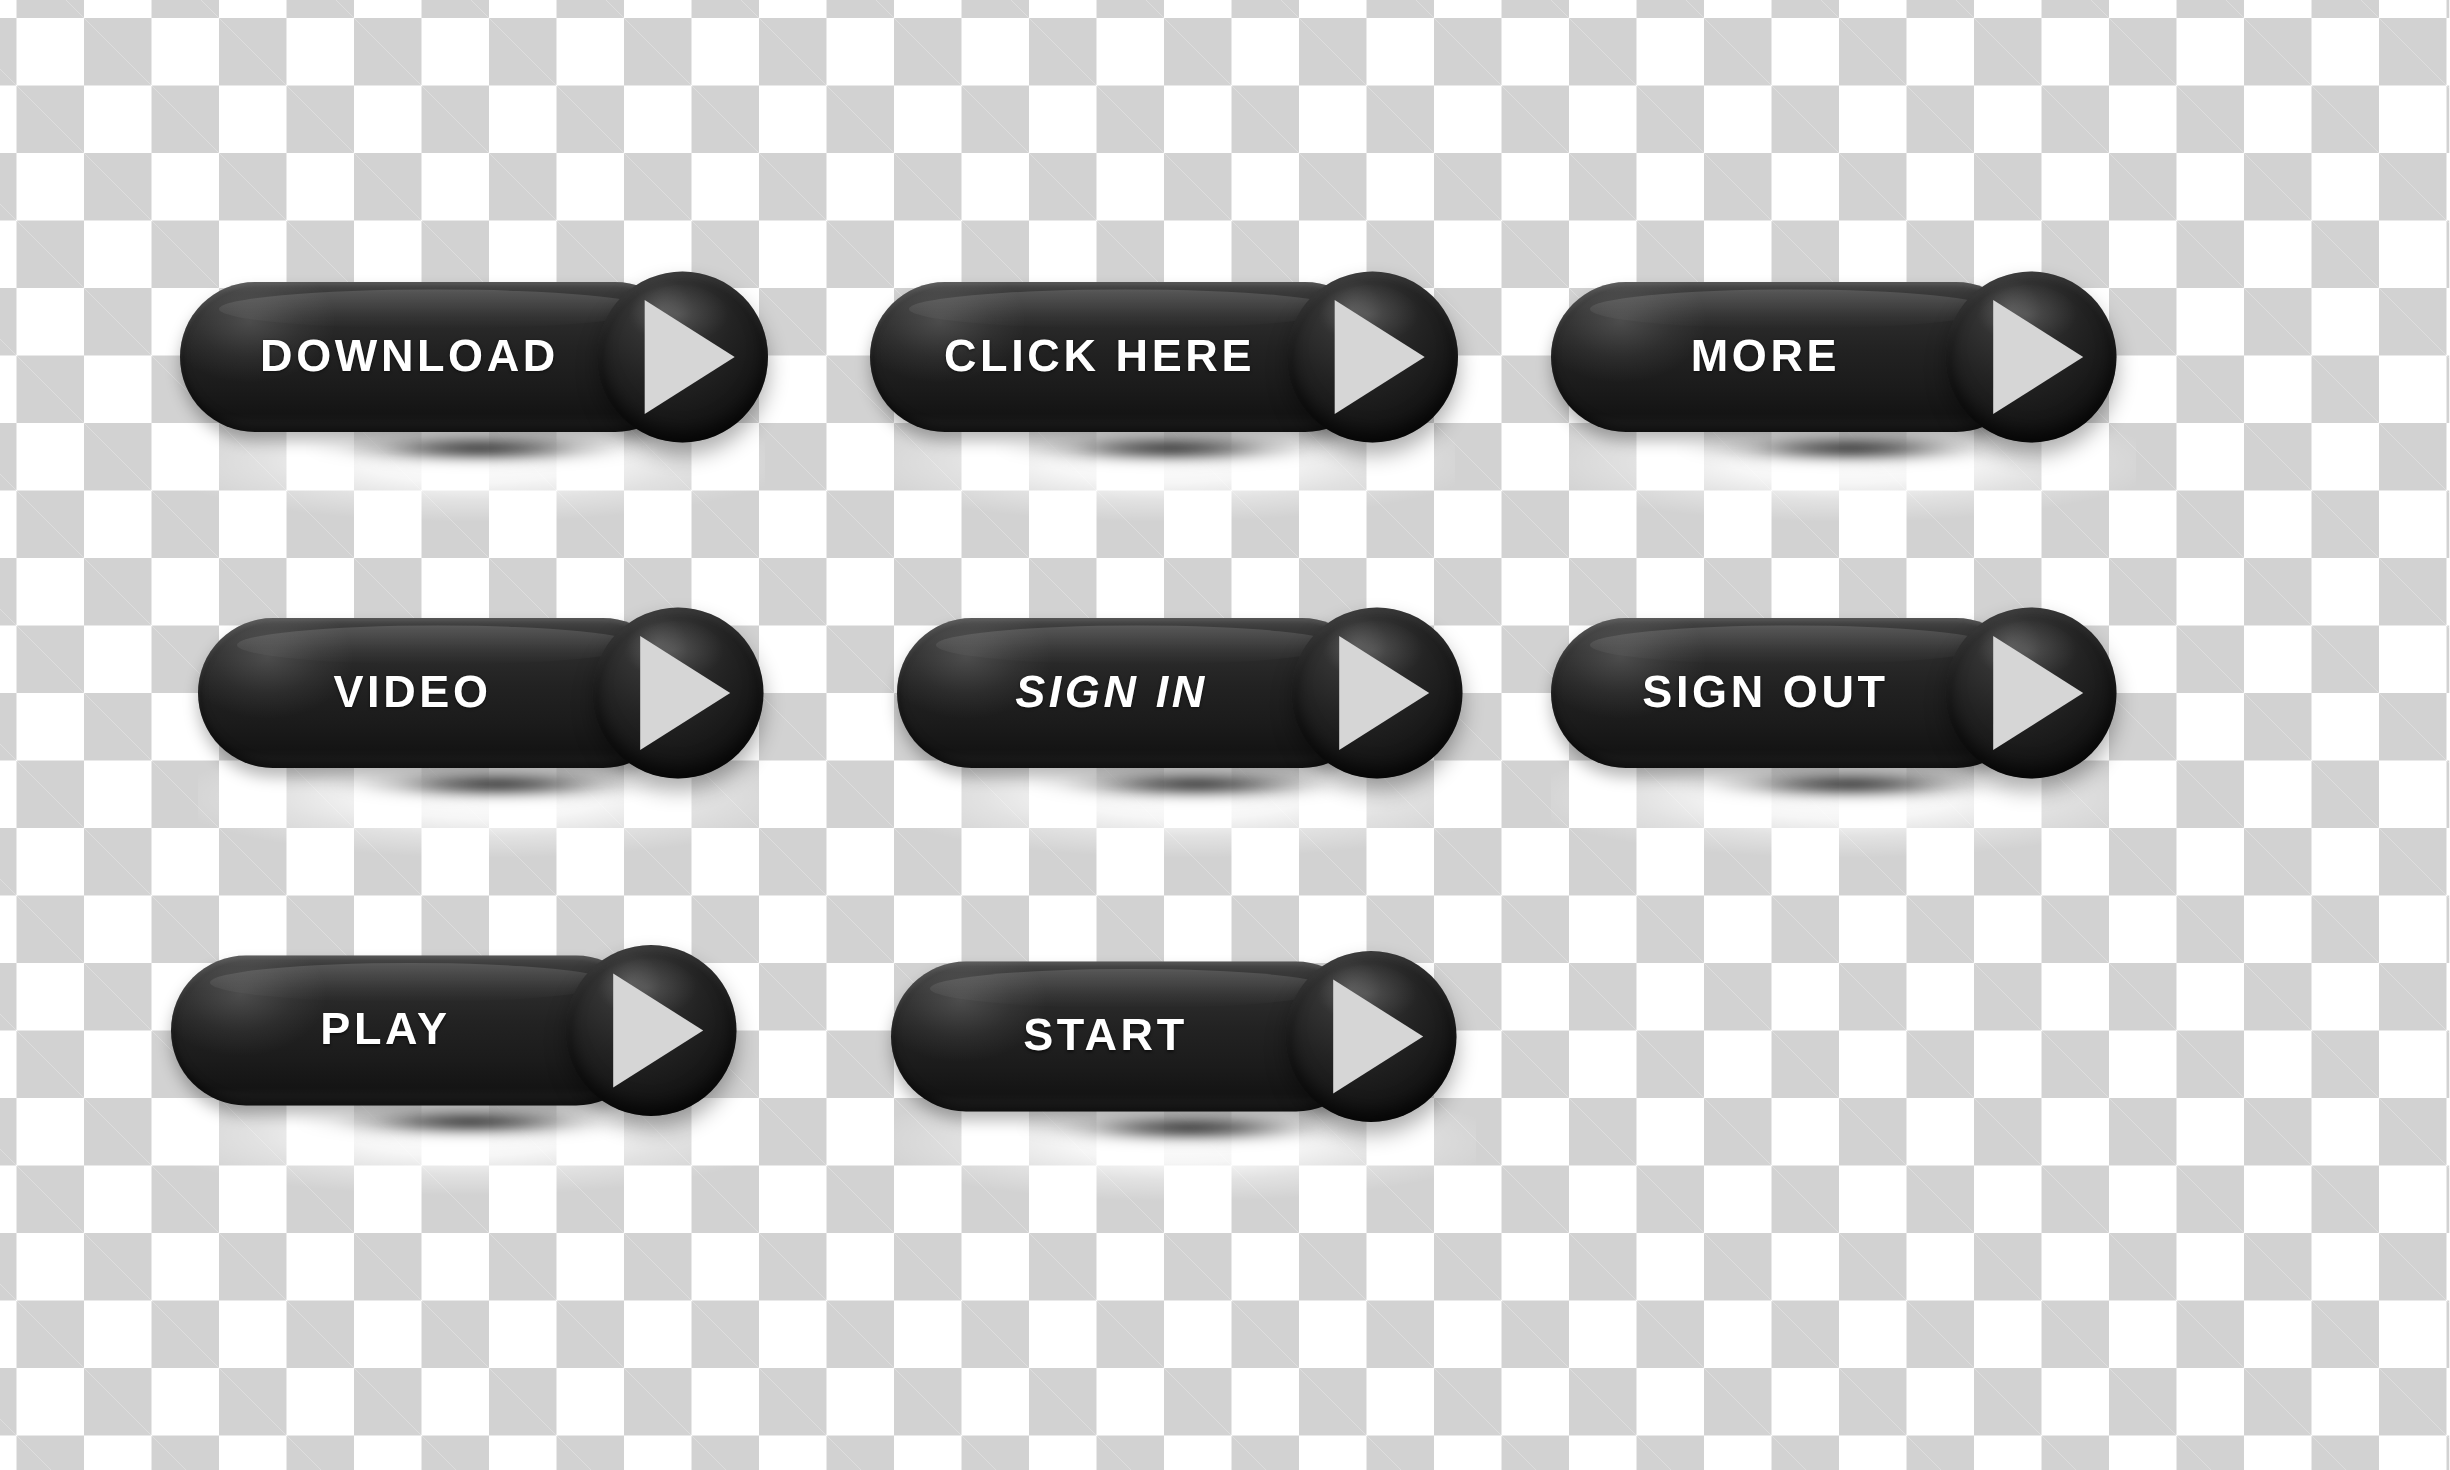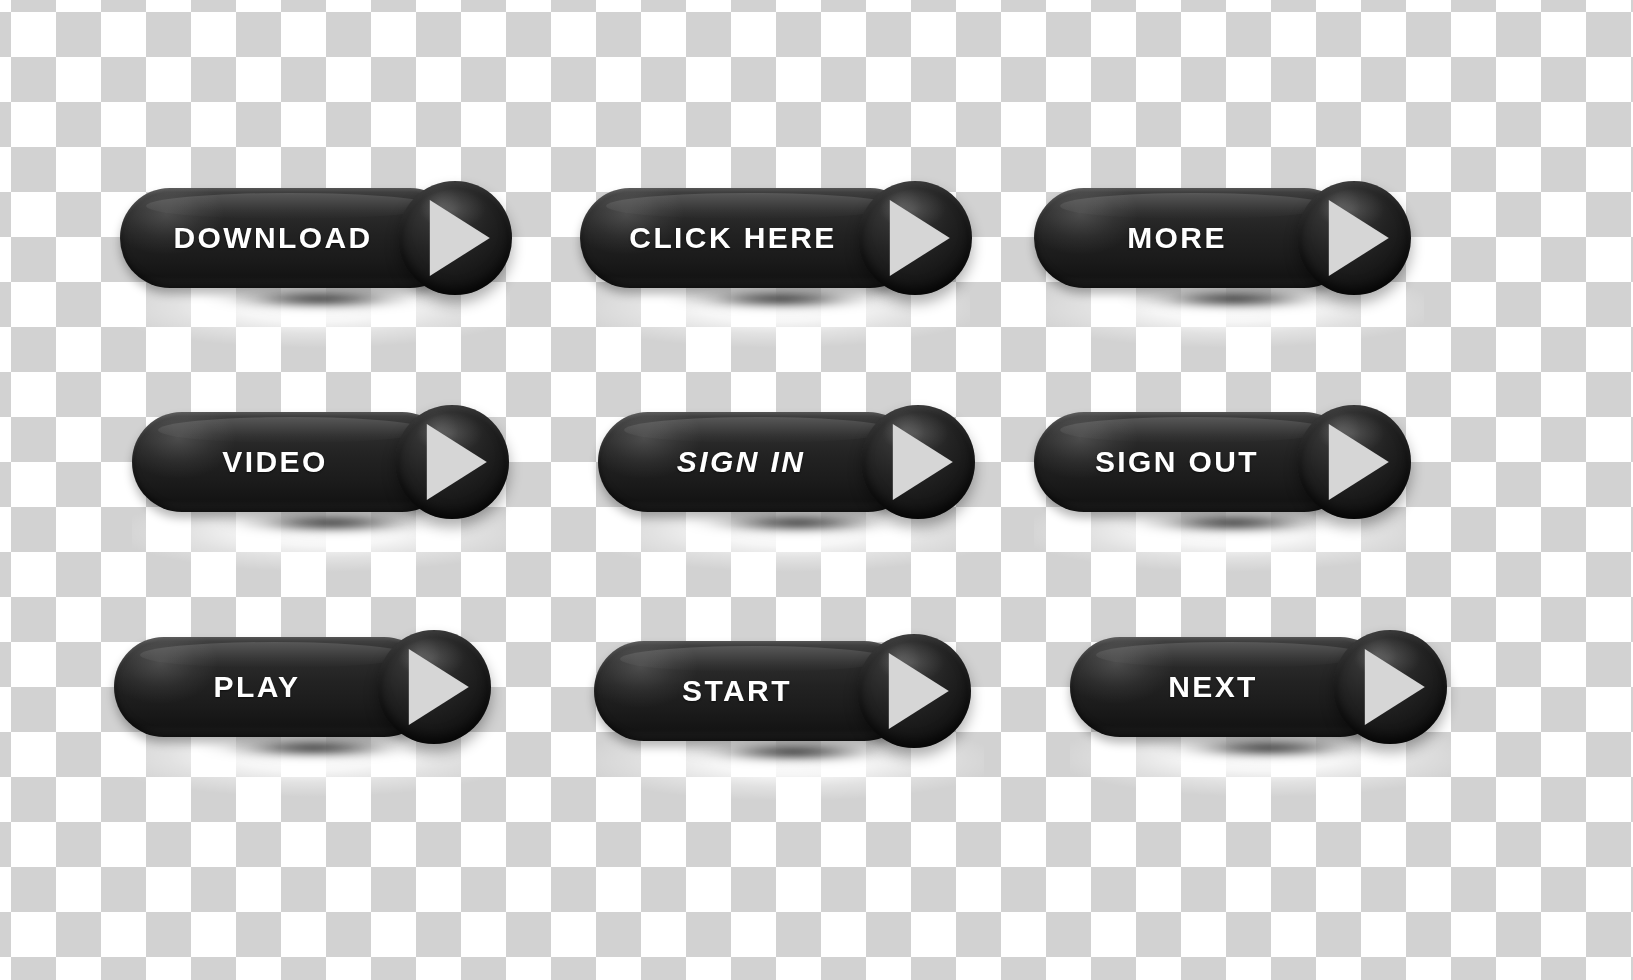--- a/index.html
+++ b/index.html
@@ -260,24 +260,14 @@
       <div class="btn-cell" style="left: 584px; top: 625px;">
         <div class="ground-haze"></div>
         <div class="ground-shadow"></div>
         <div class="pill">
           <span class="pill-label">START</span>
         </div>
         <div class="play-sphere">
           <span class="play-triangle"></span>
         </div>
       </div>
-      <div class="btn-cell" style="left: 1060px; top: 621px;">
-        <div class="ground-haze"></div>
-        <div class="ground-shadow"></div>
-        <div class="pill">
-          <span class="pill-label">NEXT</span>
-        </div>
-        <div class="play-sphere">
-          <span class="play-triangle"></span>
-        </div>
-      </div>
     </div>
 </div>
 
 </body></html>

